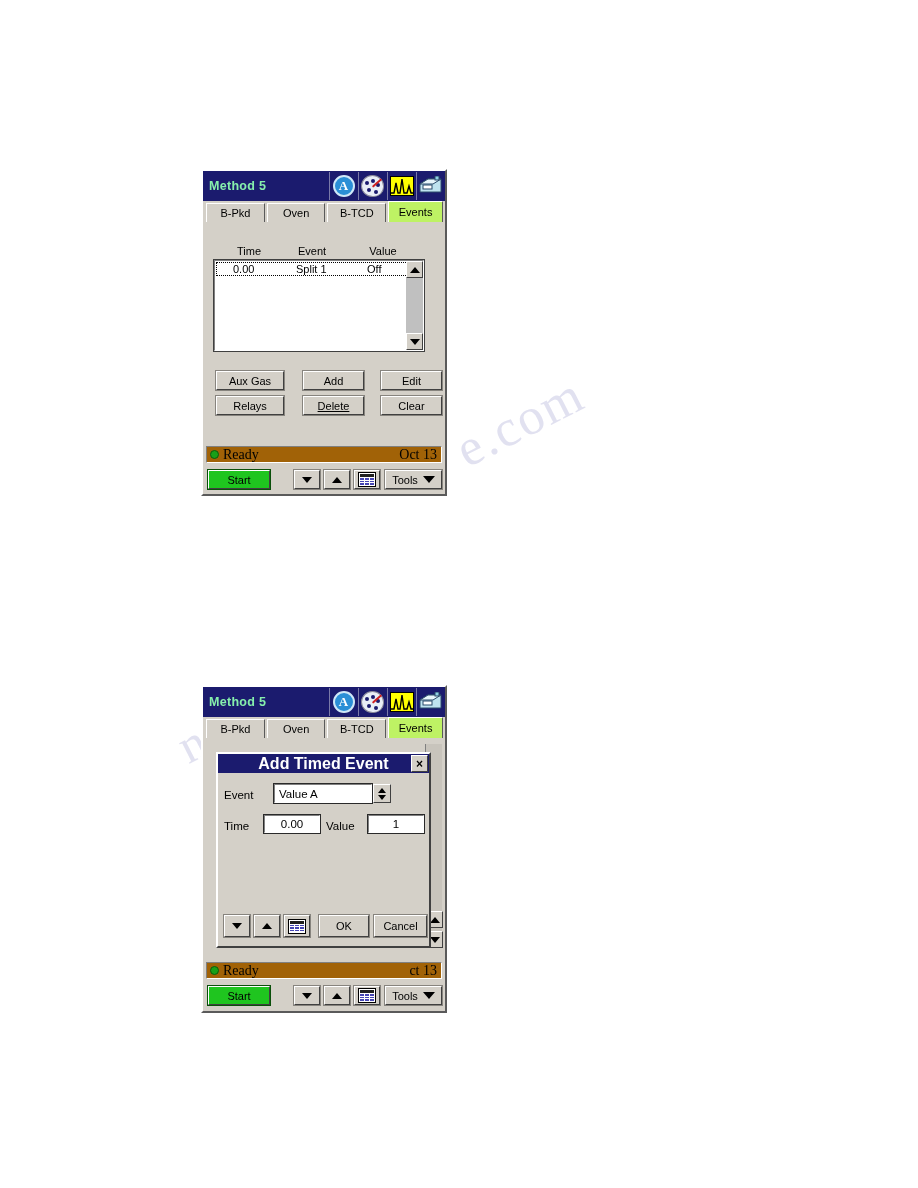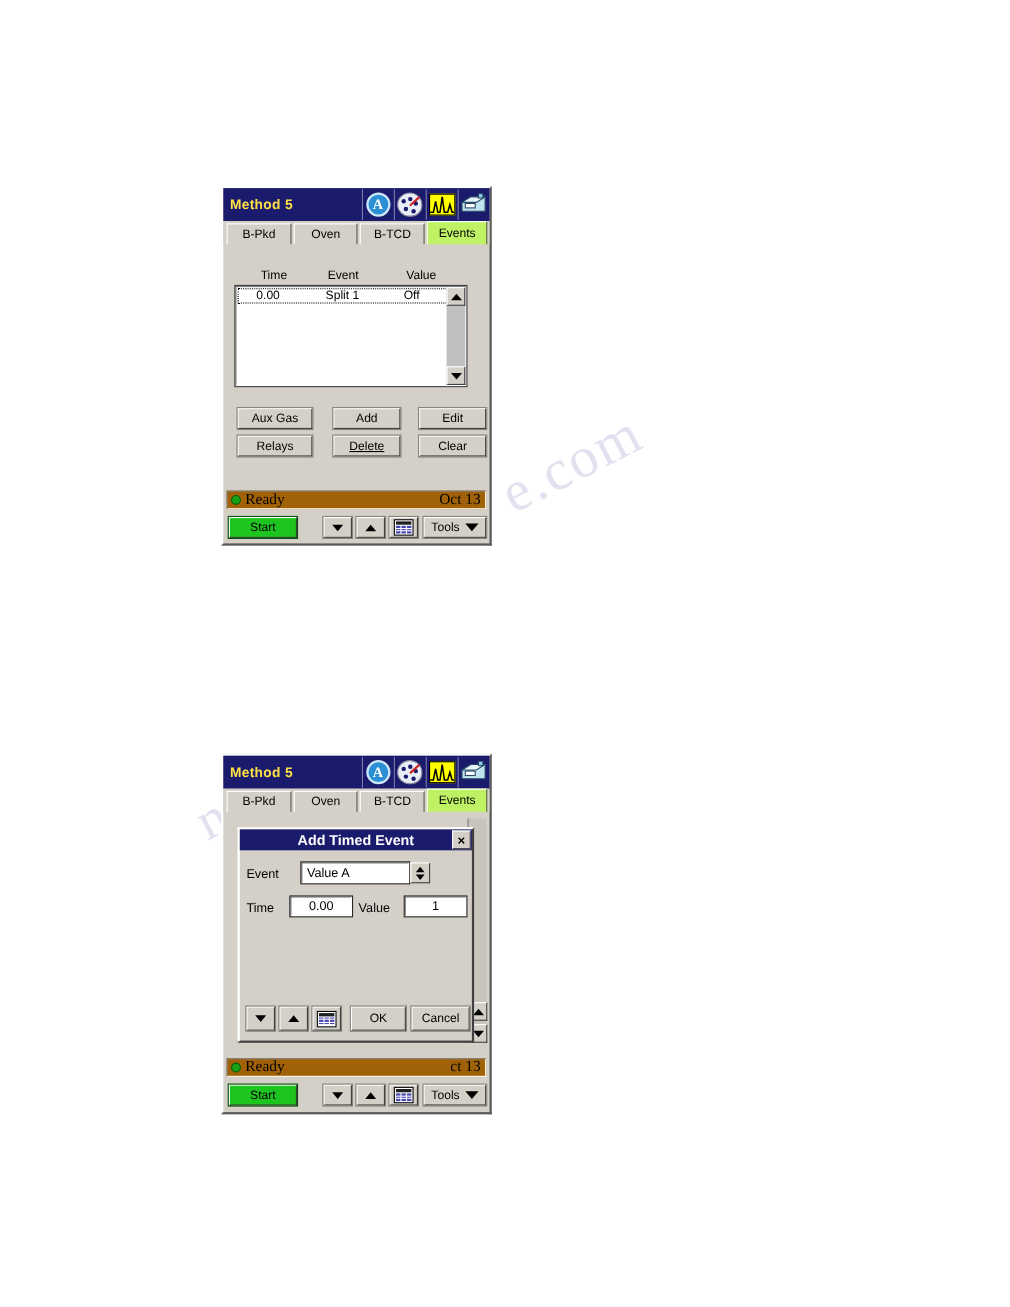--- a/index.html
+++ b/index.html
@@ -42,21 +42,21 @@
 
   
   .titlebar{
     position:absolute;left:0;top:0;
     height:30px;width:100%;
     background:#1b1b6e;
     display:flex;align-items:center;
     box-sizing:border-box;
   }
   .titlebar .title{
-    color:#fde047;
+    color:#86efac;
     font-size:12.5px;
     font-weight:bold;
     padding-left:6px;
     flex:1;
     letter-spacing:.3px;
   }
   .ticon{
     width:28px;height:28px;
     margin-right:1px;
     display:flex;align-items:center;justify-content:center;
@@ -234,21 +234,21 @@
     background:#d4d0c8;
     border-top:2px solid #ffffff;
     border-left:2px solid #ffffff;
     border-right:2px solid #404040;
     border-bottom:2px solid #404040;
     box-sizing:border-box;
   }
   .dlg-title{
     position:absolute;left:0;top:0;right:0;height:19px;
     background:#1b1b6e;color:#ffffff;
-    font-size:13px;font-weight:bold;
+    font-size:16px;font-weight:bold;
     display:flex;align-items:center;justify-content:center;
     box-sizing:border-box;
   }
   .dlg-close{
     position:absolute;right:1px;top:1px;
     width:17px;height:17px;
     background:#d4d0c8;
     border-top:1px solid #ffffff;
     border-left:1px solid #ffffff;
     border-right:1px solid #404040;

